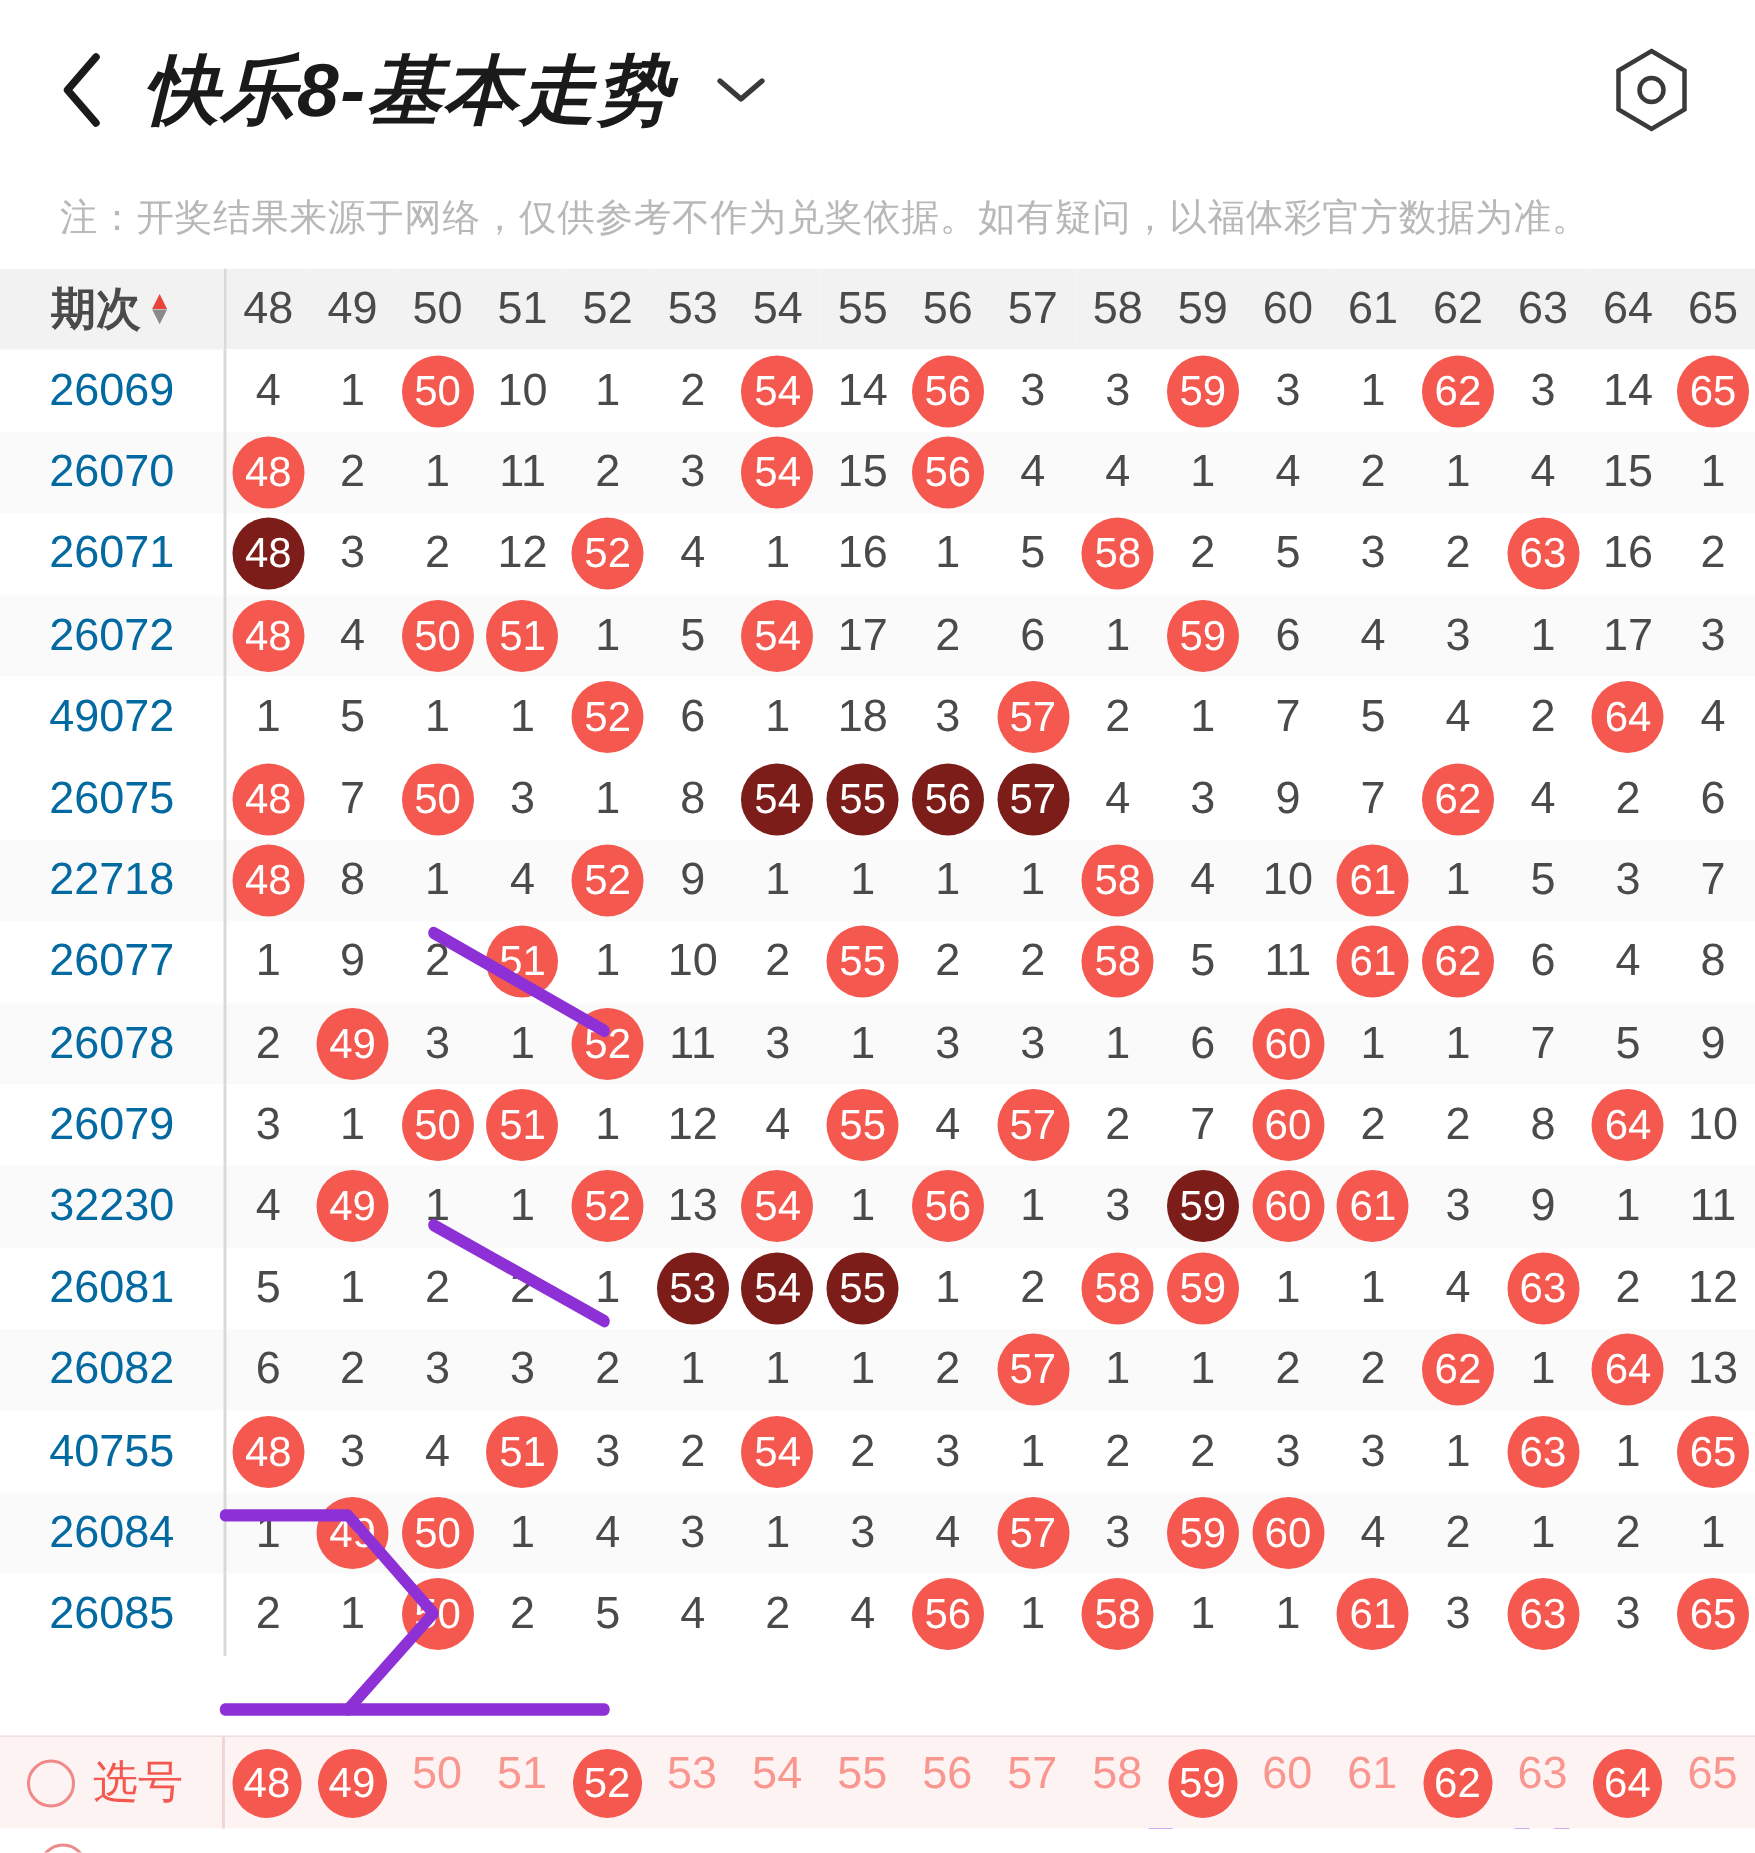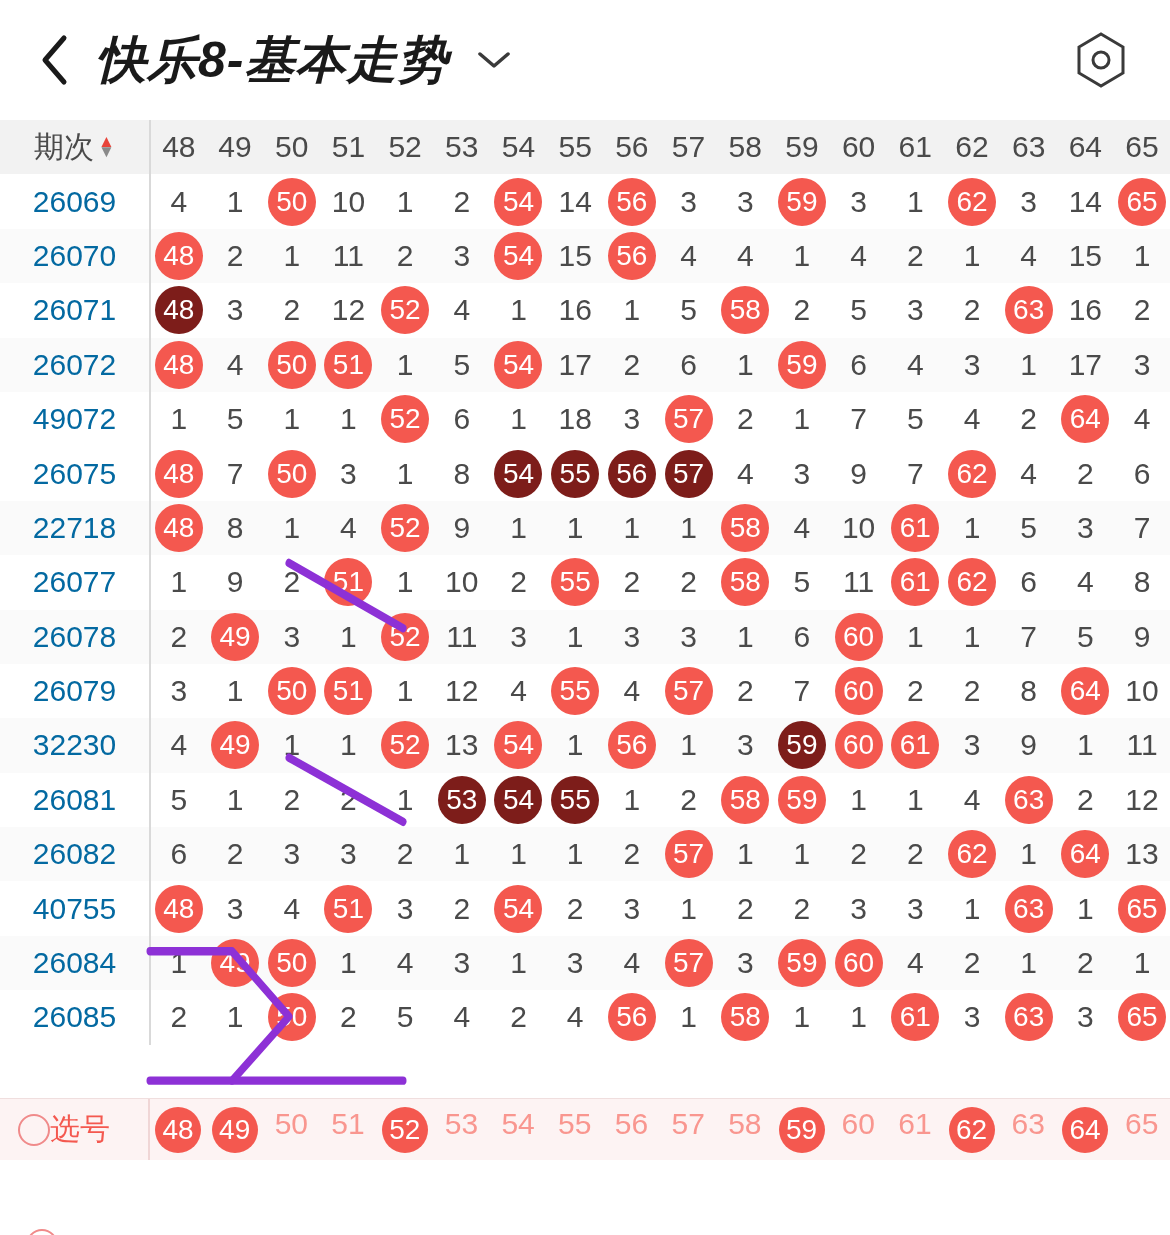--- a/index.html
+++ b/index.html
@@ -88,21 +88,21 @@
   th.num, td.num { width: 56.7px; }
 
   thead th {
     background: #f2f2f2;
     color: #333;
     font-weight: normal;
     height: 58px;
     font-size: 30px;
   }
   thead th.col-period {
-    font-weight: normal;
+    font-weight: bold;
     position: relative;
     margin-left: 24px;
   }
   .period-head {
     display: inline-flex;
     align-items: center;
     justify-content: center;
     gap: 4px;
   }
   .sort-arrows {
@@ -139,21 +139,21 @@
     height: 62px;
     background: #fdf3f3;
     display: flex;
     align-items: center;
     border-top: 1px solid #f0dede;
   }
   .select-label {
     width: 150px;
     display: flex;
     align-items: center;
-    gap: 0;
+    gap: 12px;
     padding-left: 18px;
     border-right: 2px solid #f0d6d6;
     height: 62px;
   }
   .radio-circle {
     width: 32px; height: 32px;
     border: 2px solid #f08a8a;
     border-radius: 50%;
     flex: none;
   }
@@ -217,20 +217,21 @@
     </div>
     <div class="header-spacer"></div>
     <div class="gear-icon">
       <svg width="60" height="60" viewBox="0 0 60 60">
         <polygon points="30,4 52,17 52,43 30,56 8,43 8,17" fill="none" stroke="#3a3a3a" stroke-width="3"></polygon>
         <circle cx="30" cy="30" r="8" fill="none" stroke="#3a3a3a" stroke-width="3"></circle>
       </svg>
     </div>
   </div>
 
+  <div class="note">注：开奖结果来源于网络，仅供参考不作为兑奖依据。如有疑问，以福体彩官方数据为准。</div>
 
   <div class="table-wrap">
     <table class="grid">
       <thead>
         <tr>
           <th class="col-period">
             <span class="period-head">
               <span>期次</span>
               <span class="sort-arrows">
                 <span class="sort-up">▲</span>

